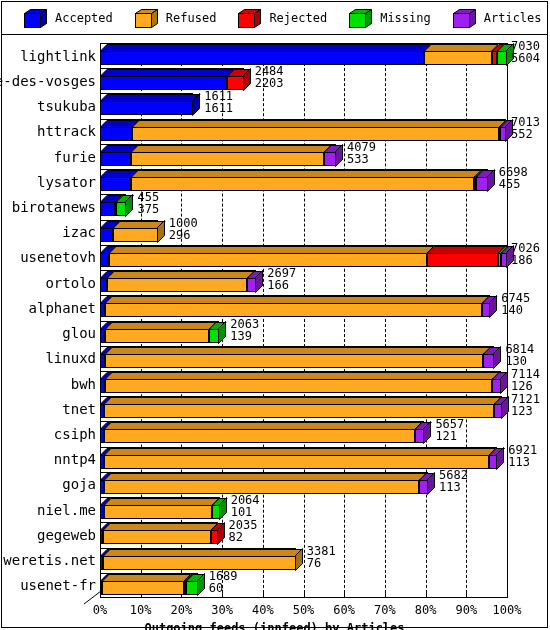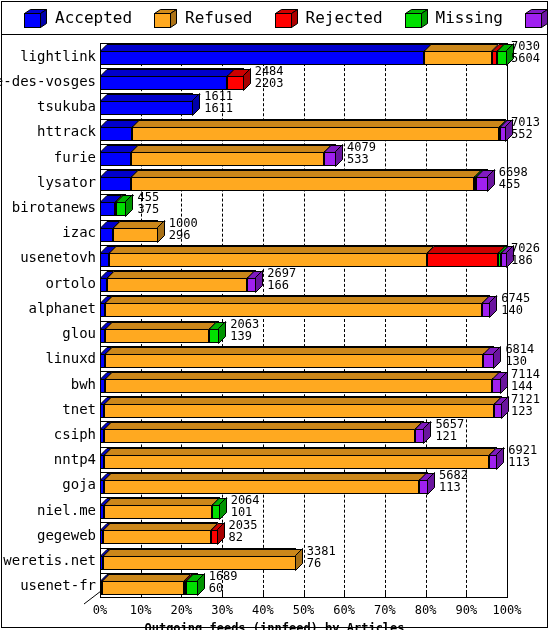--- a/index.html
+++ b/index.html
@@ -43,21 +43,21 @@
   }
   .legend-cube {
     position: relative;
     width: 24px;
     height: 19px;
     margin-left: 22px;
     margin-right: 7px;
     flex: 0 0 auto;
   }
   .legend-label {
-    font-size: 16px;
+    font-size: 12px;
     color: #000000;
     line-height: 1;
     white-space: nowrap;
     letter-spacing: 0px;
   }
   
   #plot-frame {
     position: absolute;
     left: 2px; top: 35px;
     width: 545px; height: 592px;
@@ -707,21 +707,21 @@
               </svg>
             </div>
             <div class="cap" style="left: 400.302px;">
               <svg width="9" height="23" viewBox="0 0 9 23">
                 <polygon points="0.5,7.5 7.5,0.5 7.5,15.5 0.5,22.5" fill="#6a159e" stroke="#000" stroke-width="1"></polygon>
               </svg>
             </div>
           </div>
           <div class="row-values" style="left: 411px;">
             <span class="rv1">7114</span>
-            <span class="rv2">144</span>
+            <span class="rv2">126</span>
           </div>
         </div>
         <div class="row" style="top: 353.182px; height: 25.2273px;">
           <div class="cat-label">tnet</div>
           <div class="bar3d">
             <div class="seg" style="left: 0px; width: 4.477px; background: rgb(0, 0, 255);"></div>
             <div class="seg-top" style="left: 0px; width: 4.477px;">
               <svg width="12.477" height="8" viewBox="0 0 12.477 8" style="display:block">
                 <polygon points="0,7.5 7,0.5 11.477,0.5 4.477,7.5" fill="#0000cc" stroke="#000" stroke-width="1"></polygon>
               </svg>

